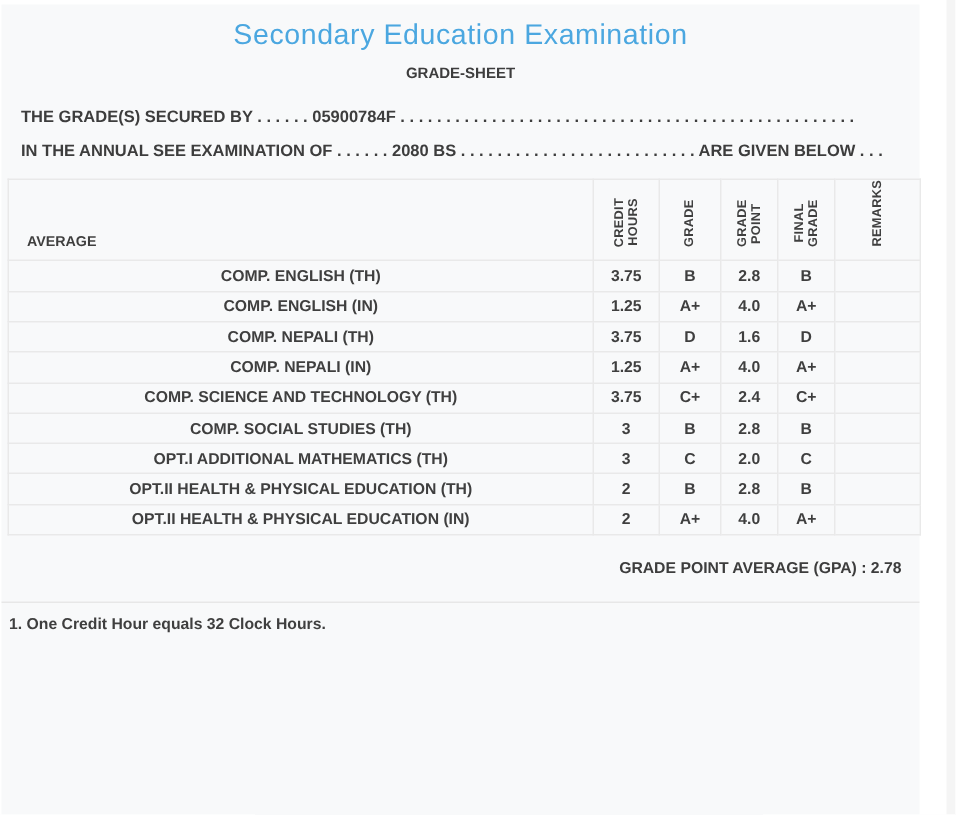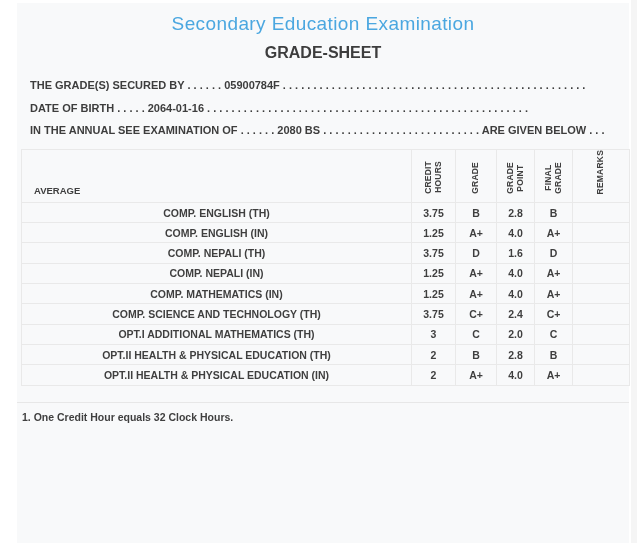--- a/index.html
+++ b/index.html
@@ -9,36 +9,36 @@
     font-family: "Liberation Sans", sans-serif;
     overflow: hidden;
     position: relative;
   }
   .right-strip {
     position: absolute; top: 0; right: 0;
     width: 6px; height: 543px;
     background: #f5f5f5;
   }
   .panel {
-    position: absolute; top: 3px; left: 17px;
+    position: absolute; top: 3px; left: 1px;
     width: 612px; height: 540px;
     background: #f8f9fa;
     color: #3f3f3f;
   }
   .title {
     text-align: center;
     margin-top: 10px;
     font-size: 19px;
     font-weight: 400;
     letter-spacing: 0.4px;
   }
   .subtitle {
     text-align: center;
     margin-top: 9px;
-    font-size: 16px;
+    font-size: 10px;
     font-weight: 700;
     color: #3d3d3d;
   }
   .info { margin-top: 12px; }
   .info-line {
     padding-left: 13px;
     padding-right: 6px;
     font-size: 11px;
     font-weight: 700;
     color: #3d3d3d;
@@ -113,21 +113,20 @@
 </head>
 <body>
 
 <div class="panel">
 
   <div class="title" style="color:#4BA7E0;">Secondary Education Examination</div>
   <div class="subtitle">GRADE-SHEET</div>
 
   <div class="info">
     <div class="info-line">THE GRADE(S) SECURED BY . . . . . . 05900784F . . . . . . . . . . . . . . . . . . . . . . . . . . . . . . . . . . . . . . . . . . . . . . . . . .</div>
-    <div class="info-line">DATE OF BIRTH . . . . . 2064-01-16 . . . . . . . . . . . . . . . . . . . . . . . . . . . . . . . . . . . . . . . . . . . . . . . . . . . . .</div>
     <div class="info-line">IN THE ANNUAL SEE EXAMINATION OF . . . . . . 2080 BS . . . . . . . . . . . . . . . . . . . . . . . . . . ARE GIVEN BELOW . . .</div>
   </div>
 
   <table class="grades">
     <colgroup>
       <col style="width:390px">
       <col style="width:44px">
       <col style="width:41px">
       <col style="width:38px">
       <col style="width:38px">
@@ -173,36 +172,36 @@
     </tr>
         <tr>
       <td class="c-subj">COMP. NEPALI (IN)</td>
       <td>1.25</td>
       <td>A+</td>
       <td>4.0</td>
       <td>A+</td>
       <td></td>
     </tr>
         <tr>
-      <td class="c-subj">COMP. MATHEMATICS (IN)</td>
-      <td>1.25</td>
-      <td>A+</td>
-      <td>4.0</td>
-      <td>A+</td>
-      <td></td>
-    </tr>
-        <tr>
       <td class="c-subj">COMP. SCIENCE AND TECHNOLOGY (TH)</td>
       <td>3.75</td>
       <td>C+</td>
       <td>2.4</td>
       <td>C+</td>
       <td></td>
     </tr>
         <tr>
+      <td class="c-subj">COMP. SOCIAL STUDIES (TH)</td>
+      <td>3</td>
+      <td>B</td>
+      <td>2.8</td>
+      <td>B</td>
+      <td></td>
+    </tr>
+        <tr>
       <td class="c-subj">OPT.I ADDITIONAL MATHEMATICS (TH)</td>
       <td>3</td>
       <td>C</td>
       <td>2.0</td>
       <td>C</td>
       <td></td>
     </tr>
         <tr>
       <td class="c-subj">OPT.II HEALTH &amp; PHYSICAL EDUCATION (TH)</td>
       <td>2</td>
@@ -215,20 +214,21 @@
       <td class="c-subj">OPT.II HEALTH &amp; PHYSICAL EDUCATION (IN)</td>
       <td>2</td>
       <td>A+</td>
       <td>4.0</td>
       <td>A+</td>
       <td></td>
     </tr>
       </tbody>
   </table>
 
+  <div class="gpa-row"><span>GRADE POINT AVERAGE (GPA) : </span><span>2.78</span></div>
 
   <div class="notes">
     <div class="note-line">1. One Credit Hour equals 32 Clock Hours.</div>
 
   </div>
 
 </div>
 
 <div class="right-strip"></div>
 

